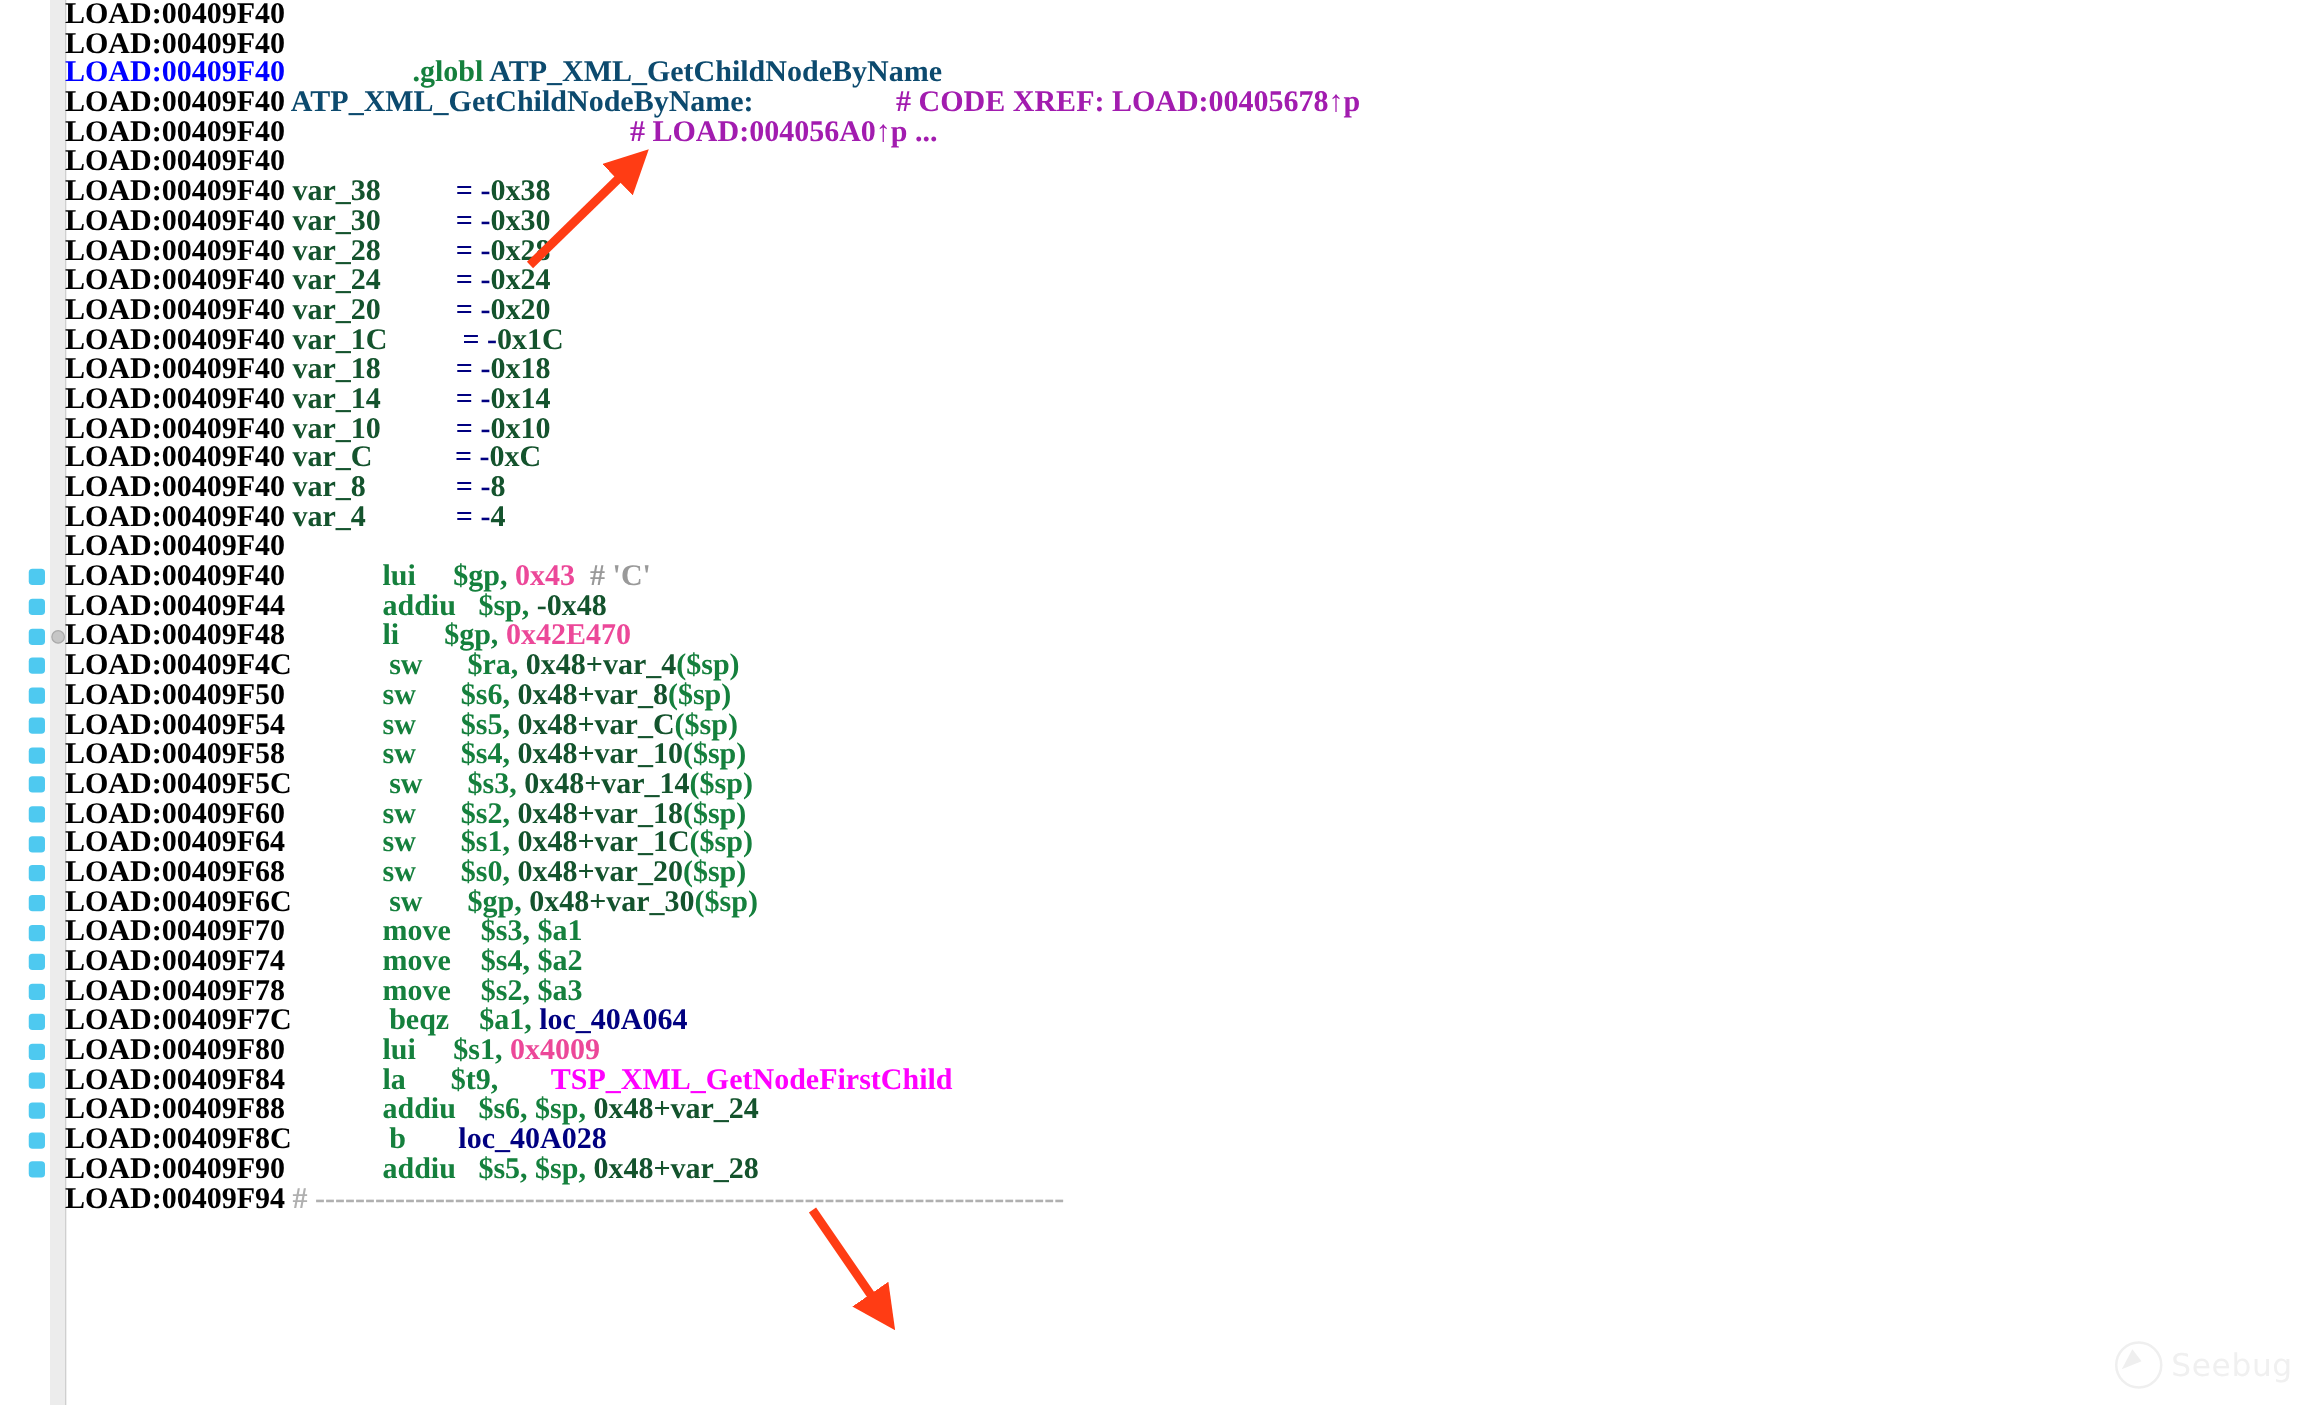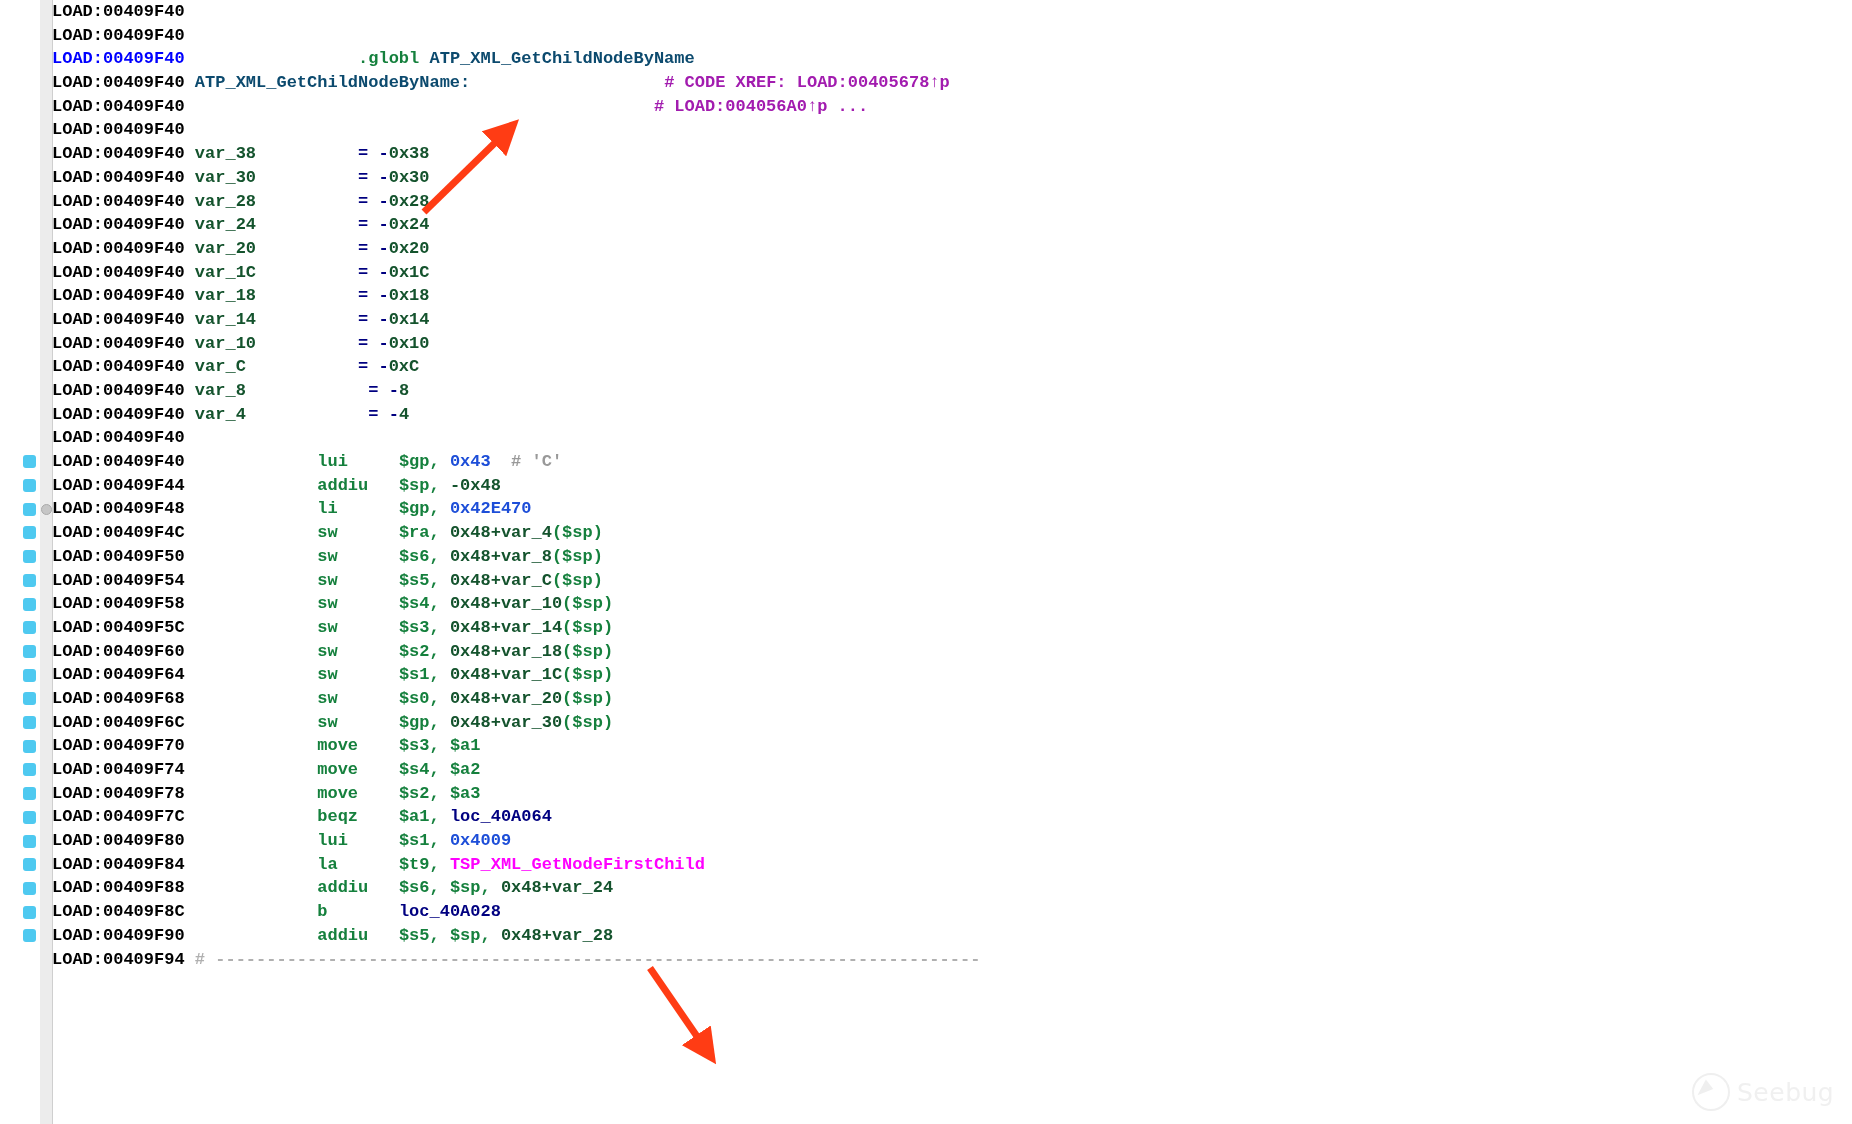--- a/index.html
+++ b/index.html
@@ -24,41 +24,41 @@
     background:#4ec9f0;
   }
   .grey-dot{
     position:absolute;left:41px;width:11px;height:11px;border-radius:50%;
     background:#c6c6c6;border:1px solid #aaa;box-sizing:border-box;
   }
 
   
   .code{
     position:absolute;left:52px;top:0;right:0;bottom:0;
-    font-family:Liberation Mono, monospace;
-    font-size:17px;
+    font-family:Liberation Serif, serif;
+    font-size:24px;
     font-weight:bold;
     line-height:23.7px;
     letter-spacing:0px;
     white-space:pre;
   }
   .ln{height:23.7px;display:block;}
 
   
   .addr      {color:#000000;}
   .addr-hl   {color:#0000ff;}
   .name      {color:#0c4a6e;}
   .mnem      {color:#15803d;}
   .reg       {color:#15803d;}
   .punct     {color:#000080;}
-  .num       {color:#1d4ed8;text-align:center;}
+  .num       {color:#ec4899;text-align:center;}
   .svar      {color:#14532d;}
   .xref      {color:#a21caf;}
   .cmt       {color:#999999;}
-  .ext       {color:#ff00ff;}
+  .ext       {color:#ff00ff;margin-left:36px;}
   .dash      {color:#b0b0b0;}
   .loc       {color:#000080;margin-top:48px;}
 
   
   .arrows{position:absolute;left:0;top:0;width:1852px;height:1124px;pointer-events:none;}
 
   
   .watermark{
     position:absolute;left:1692px;top:1068px;width:150px;height:48px;
     display:flex;align-items:center;gap:7px;opacity:.55;

